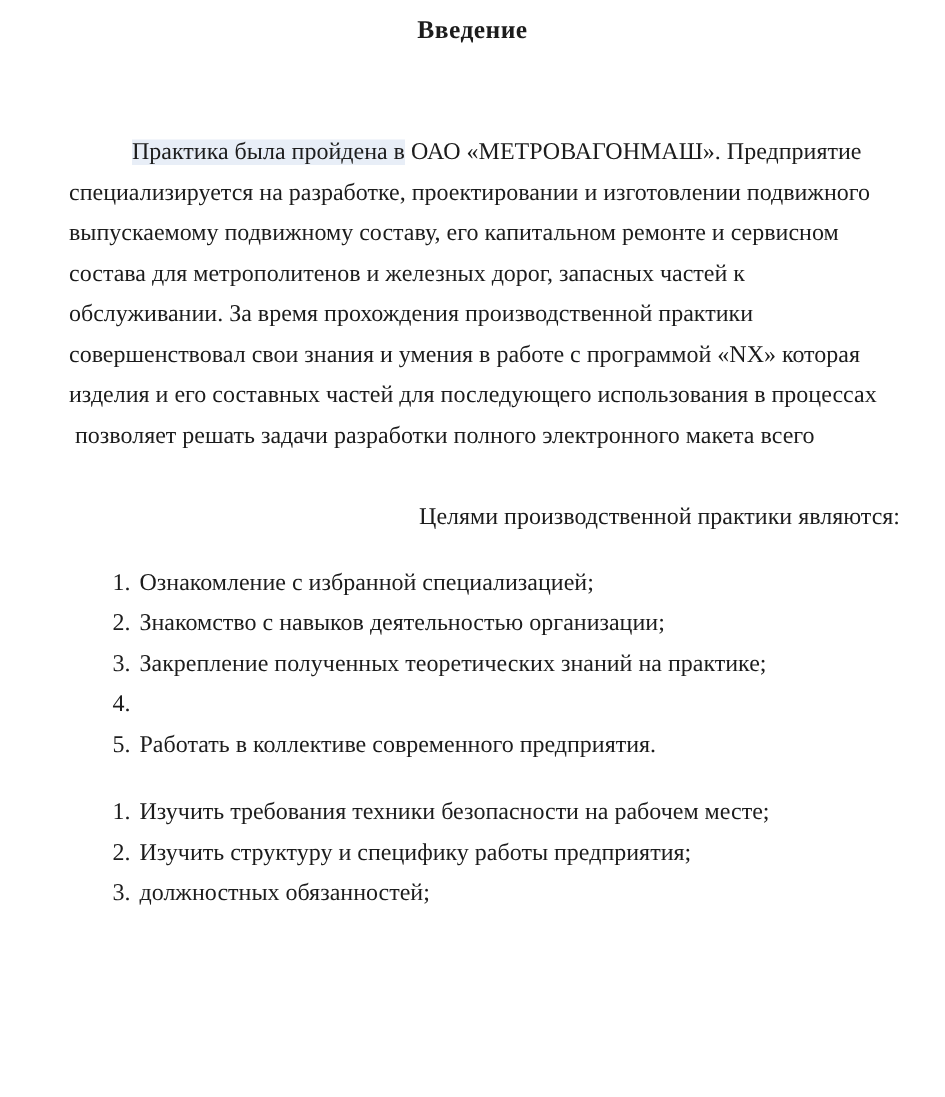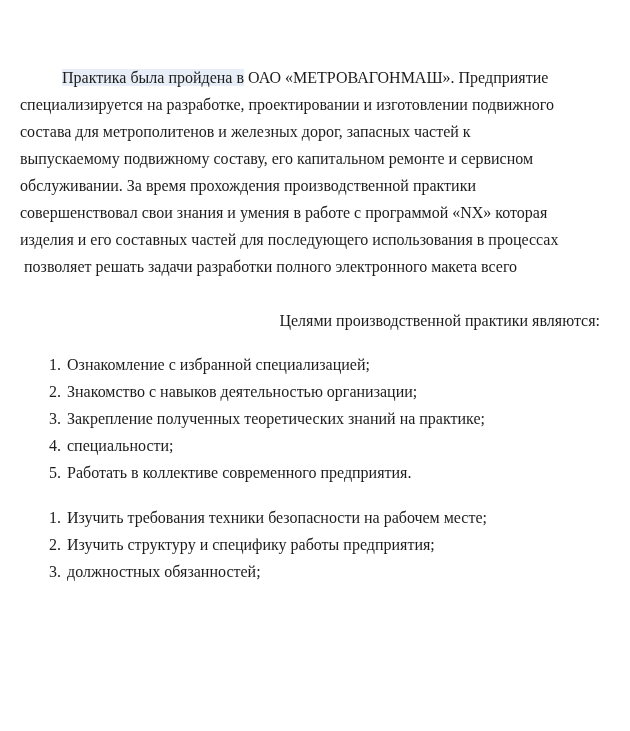--- a/index.html
+++ b/index.html
@@ -24,21 +24,21 @@
   }
   .title {
     text-align: center;
     font-weight: bold;
     font-size: 17px;
     line-height: 24px;
     height: 24px;
     letter-spacing: 0.3px;
   }
   .content {
-    padding-left: 20px;
+    padding-left: 46px;
     padding-right: 30px;
   }
   .para { margin-top: 56px; }
   .line {
     line-height: 27px;
     height: 27px;
     white-space: pre;
   }
   .indent { padding-left: 42px; }
   .highlight { background: #e8eef7; }
@@ -54,28 +54,29 @@
     line-height: 27px;
     flex: 0 0 auto;
   }
   .item-lines { flex: 1 1 auto; }
 </style>
 </head>
 <body>
 
 <div class="page">
 
+  <div class="title">Введение</div>
 
   <div class="content">
 
     <div class="para">
       <div class="line indent"><span class="highlight">Практика была пройдена в</span><span> ОАО «МЕТРОВАГОНМАШ». Предприятие</span></div>
       <div class="line">специализируется на разработке, проектировании и изготовлении подвижного</div>
+      <div class="line">выпускаемому подвижному составу, его капитальном ремонте и сервисном</div>
       <div class="line">состава для метрополитенов и железных дорог, запасных частей к</div>
-      <div class="line">выпускаемому подвижному составу, его капитальном ремонте и сервисном</div>
       <div class="line">обслуживании. За время прохождения производственной практики</div>
       <div class="line">совершенствовал свои знания и умения в работе с программой «NX» которая</div>
       <div class="line">изделия и его составных частей для последующего использования в процессах</div>
       <div class="line"> позволяет решать задачи разработки полного электронного макета всего</div>
     </div>
 
     <div class="line goals-heading">Целями производственной практики являются:</div>
 
     <div class="list">
       <div class="list-item">
@@ -92,21 +93,20 @@
       </div>
       <div class="list-item">
         <span class="num">3.</span>
         <div class="item-lines">
             <div class="line">Закрепление полученных теоретических знаний на практике;</div>
           </div>
       </div>
       <div class="list-item">
         <span class="num">4.</span>
         <div class="item-lines">
-          <div class="line">специальности;</div>
         </div>
       </div>
       <div class="list-item">
         <span class="num">5.</span>
         <div class="item-lines">
             <div class="line">Работать в коллективе современного предприятия.</div>
           </div>
       </div>
     </div>
 

